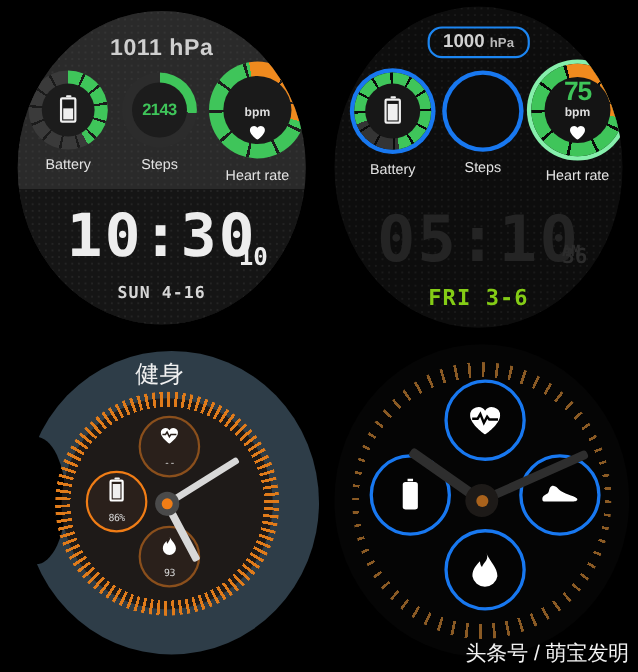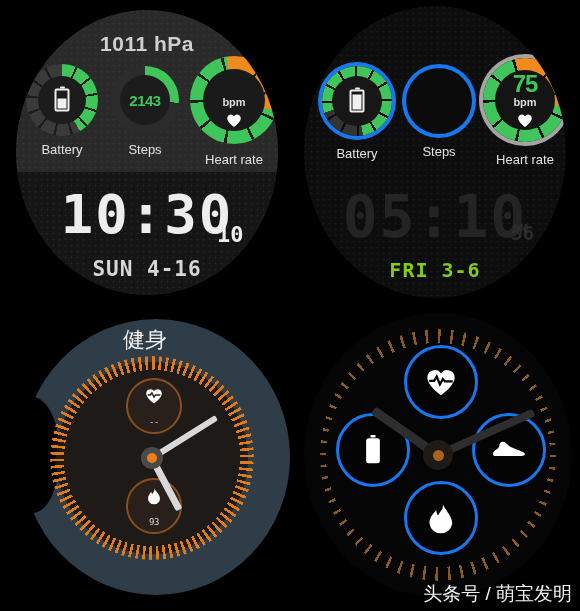--- a/index.html
+++ b/index.html
@@ -46,21 +46,21 @@
   .bat:before{content:"";position:absolute;left:50%;top:-4px;transform:translateX(-50%);
               width:5px;height:2px;background:#f0f0f0;border-radius:1px;}
   .bat .fill{position:absolute;left:1px;right:1px;bottom:1px;height:55%;background:#f0f0f0;}
 
   
   .digi{position:absolute;width:100%;text-align:center;
         font-family:"DejaVu Sans Mono",monospace;}
   .tl-time{top:178px;color:#ededed;font-size:54px;font-weight:bold;letter-spacing:2px;line-height:1;}
   .tl-sec{position:absolute;color:#ededed;font-size:22px;font-weight:bold;
           font-family:"DejaVu Sans Mono",monospace;}
-  .tl-date{top:247px;color:#d6d6d6;font-size:21px;font-weight:bold;letter-spacing:1px;}
+  .tl-date{top:247px;color:#d6d6d6;font-size:15px;font-weight:bold;letter-spacing:1px;}
 
   
   .tr-face{left:14px;top:6px;width:262px;height:292px;background:#0b0b0b;}
   .tr-inner{position:absolute;inset:0;border-radius:50%;
             background:
               radial-gradient(circle at 1.5px 1.5px, #1a1a1a 0.9px, transparent 1.1px) 0 0/6px 6px,
               #0d0d0d;}
   .tr-press{position:absolute;left:50%;transform:translateX(-50%);top:18px;
             border:2px solid #1c86f2;border-radius:13px;padding:2px 12px 3px;
             color:#d2d2d2;font-size:17px;font-weight:bold;white-space:nowrap;}
@@ -169,20 +169,24 @@
       <div class="digi tl-time">10:30</div>
       <div class="tl-sec" style="left:201px;top:212px;">10</div>
       <div class="digi tl-date">SUN  4-16</div>
     </div>
   </div>
 
   <div class="quad q-tr">
     <div class="face tr-face">
       <div class="tr-inner"></div>
 
+      <div class="tr-press">
+        <span>1000</span>
+        <span class="unit">hPa</span>
+      </div>
 
       <div class="gwrap" style="left:14px;top:56px;width:78px;">
         <div class="donut" style="width:78px;height:78px;background:#1878f0;">
           <div class="hole" style="width:70px;height:70px;background:#0b0b0b;"></div>
           <div class="donut" style="position:absolute;left:4px;top:4px;width:70px;height:70px;
                background:conic-gradient(from 0deg,#3fc55a 0deg 170deg,#343434 170deg 250deg,#3fc55a 250deg 360deg);">
             <div class="seg-mask" style="background:repeating-conic-gradient(from 0deg, rgba(0,0,0,0) 0deg 26deg, #0b0b0b 26deg 30deg);"></div>
             <div class="hole" style="width:50px;height:50px;background:#171717;"></div>
             <div class="gicon">
               <div class="bat">
@@ -195,21 +199,21 @@
       </div>
 
       <div class="gwrap" style="left:98px;top:58px;width:74px;">
         <div class="donut" style="width:74px;height:74px;background:#1878f0;">
           <div class="hole" style="width:66px;height:66px;background:#0b0b0b;"></div>
         </div>
         <div class="glabel" style="top:80px;">Steps</div>
       </div>
 
       <div class="gwrap" style="left:175px;top:48px;width:92px;">
-        <div class="donut" style="width:92px;height:92px;background:#a3a3a3;">
+        <div class="donut" style="width:92px;height:92px;background:#86efac;">
           <div class="hole" style="width:84px;height:84px;background:#0b0b0b;"></div>
           <div class="donut" style="position:absolute;left:4px;top:4px;width:84px;height:84px;
                background:conic-gradient(from 180deg,#3fc55a 0deg 165deg,#f08a1e 165deg 280deg,#3fc55a 280deg 360deg);">
             <div class="seg-mask" style="background:repeating-conic-gradient(from 4deg, rgba(0,0,0,0) 0deg 34deg, #0b0b0b 34deg 38deg);"></div>
             <div class="hole" style="width:60px;height:60px;background:#141414;"></div>
             <div style="position:absolute;left:0;top:12px;width:100%;text-align:center;color:#3fc55a;
                         font-size:24px;font-weight:bold;letter-spacing:-1px;">75</div>
             <div style="position:absolute;left:0;top:38px;width:100%;text-align:center;color:#dedede;font-size:11px;font-weight:bold;">bpm</div>
             <div style="position:absolute;left:50%;top:56px;transform:translateX(-50%);">
               <svg width="15" height="13" viewBox="0 0 24 21">
@@ -240,20 +244,28 @@
       <div class="sub" style="left:70px;top:16px;">
         <div class="subi">
           <svg width="17" height="15" viewBox="0 0 24 21">
               <path fill="#ffffff" d="M12 21C12 21 1 13.5 1 7A6 6 0 0 1 12 3.6 6 6 0 0 1 23 7c0 6.5-11 14-11 14z"></path>
               <path stroke="#2a201b" stroke-width="2" fill="none" d="M3 9h4l2-3 3 6 2-3h7"></path>
             </svg>
         </div>
         <div class="subv">--</div>
       </div>
 
+      <div class="sub active" style="left:22px;top:66px;">
+        <div class="subi">
+          <div class="bat" style="width:9px;height:16px;border-color:#fff;">
+              <div class="fill" style="height:80%"></div>
+            </div>
+        </div>
+        <div class="subv">86%</div>
+      </div>
 
 
       <div class="sub" style="left:70px;top:116px;">
         <div class="subi">
           <svg width="14" height="17" viewBox="0 0 16 20">
               <path fill="#ffffff" d="M8 0c2 4-1 5-2 8-1-1-1-3-1-3-3 3-4 5-4 8a7 7 0 0 0 14 0c0-5-5-8-7-13z"></path>
             </svg>
         </div>
         <div class="subv">93</div>
       </div>

